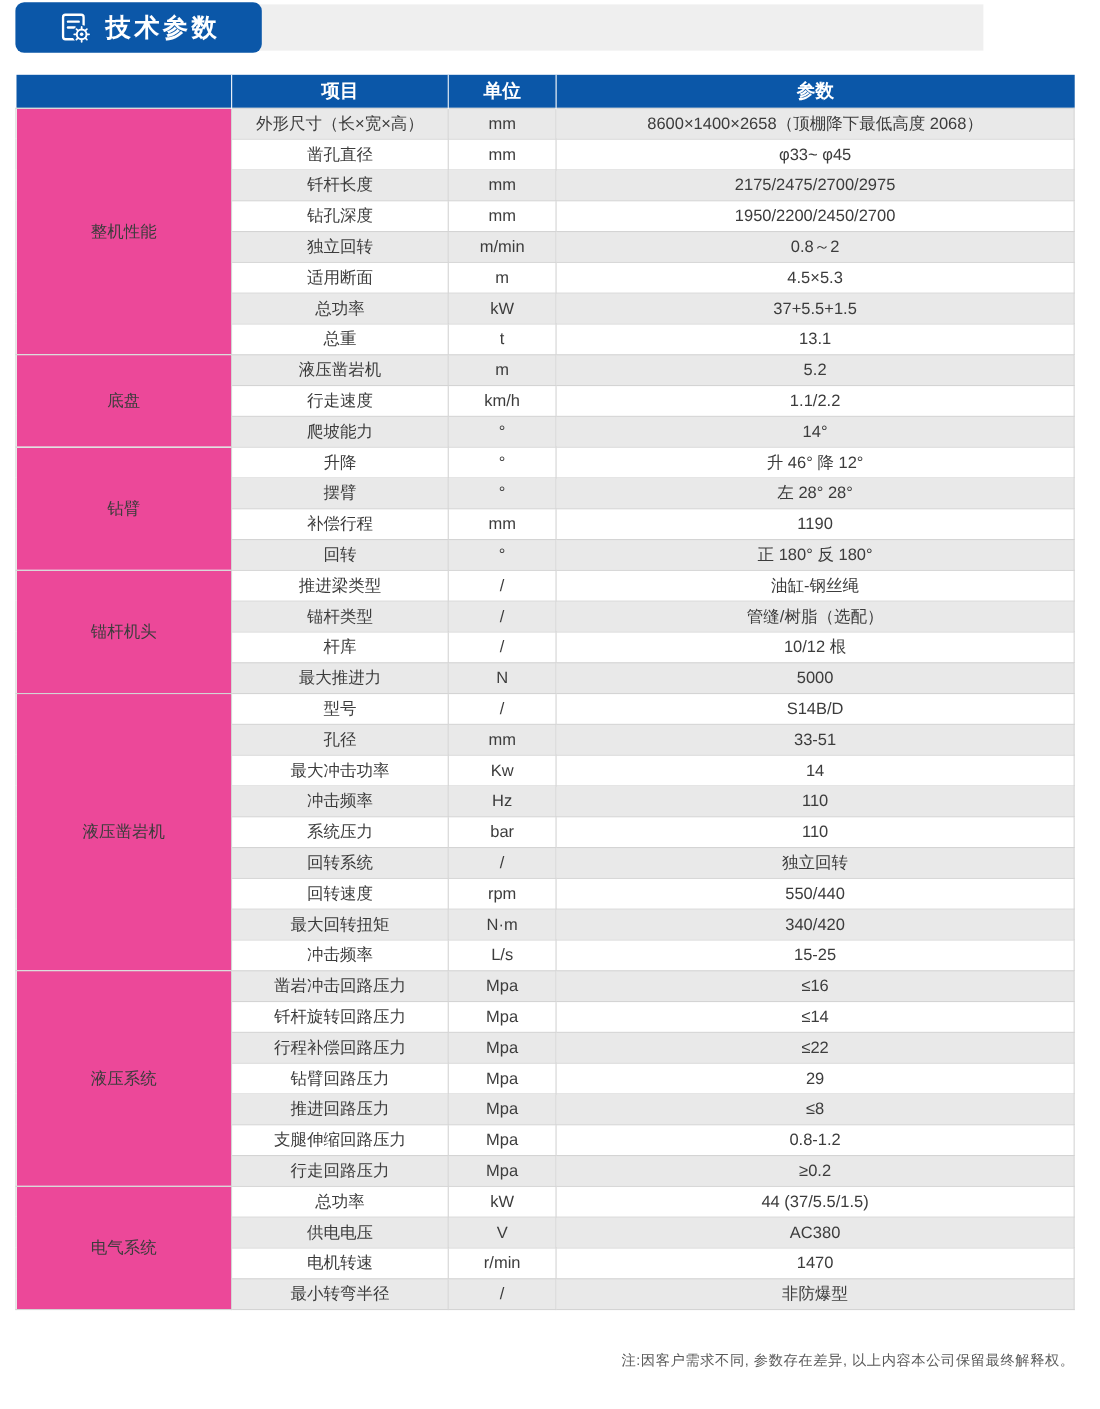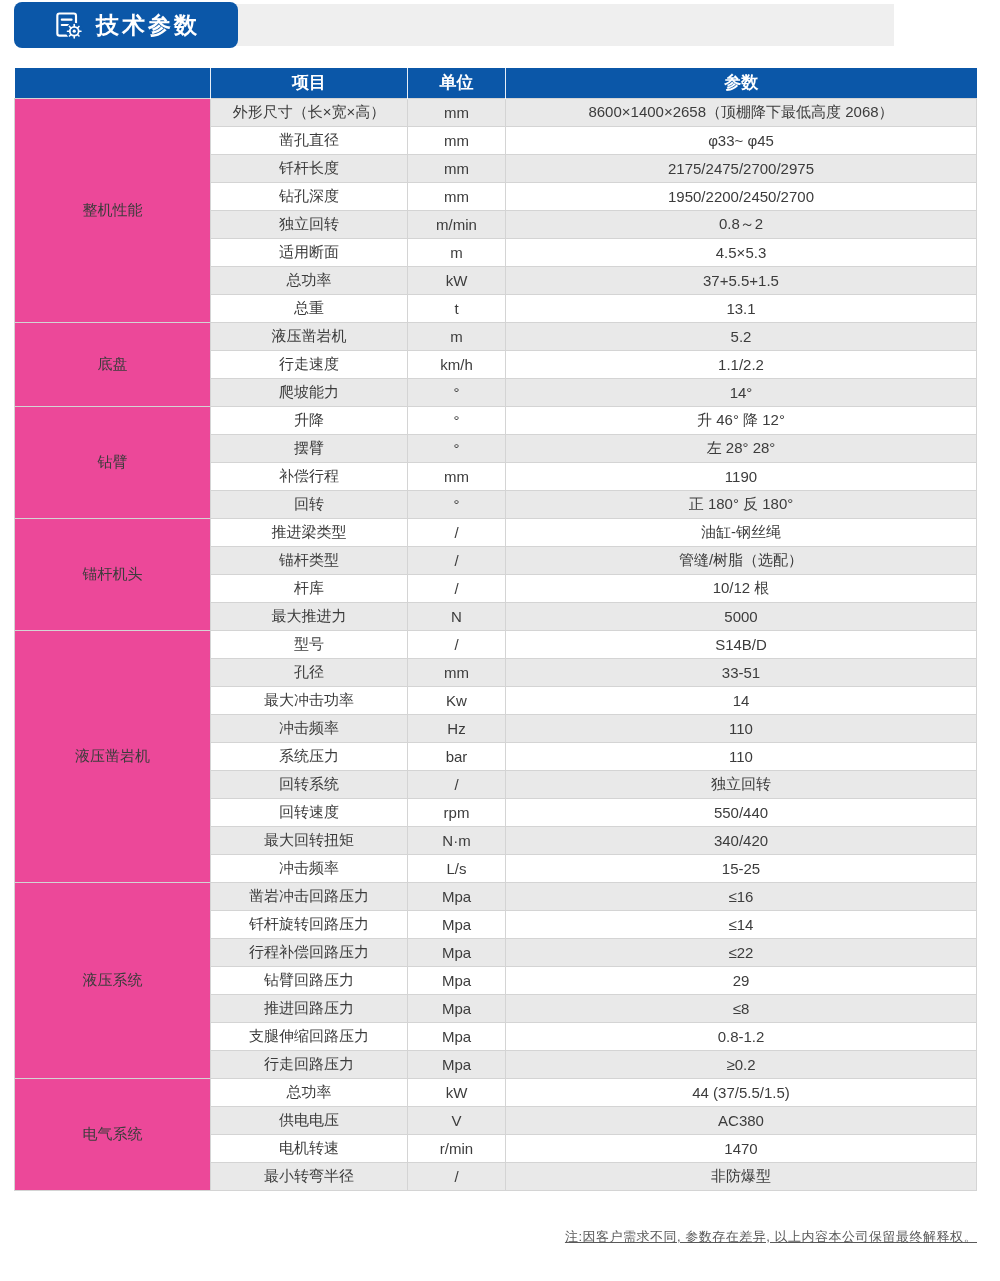--- a/index.html
+++ b/index.html
@@ -51,21 +51,21 @@
     border: 1px solid #d4d4d4;
     background: #ffffff;
     overflow: hidden; white-space: nowrap;
   }
   .spec td.group-cell { background: #ec4899; margin-top: 40px; }
   .spec tbody tr:nth-child(odd) td:not(.group-cell) { background: #e9e9e9; }
 
   
   .note {
     position: absolute; right: 23px; top: 1228px;
-    font-size: 13px; color: #595959; letter-spacing: 0.5px; text-decoration: underline;
+    font-size: 13px; color: #595959; letter-spacing: 0.5px;
   }
 </style>
 </head>
 <body>
 
 <div class="title-row">
   <div class="title-strip"></div>
   <div class="title-chip">
     <span style="display:flex;">
       <svg width="32" height="32" viewBox="0 0 36 36" aria-hidden="true">

